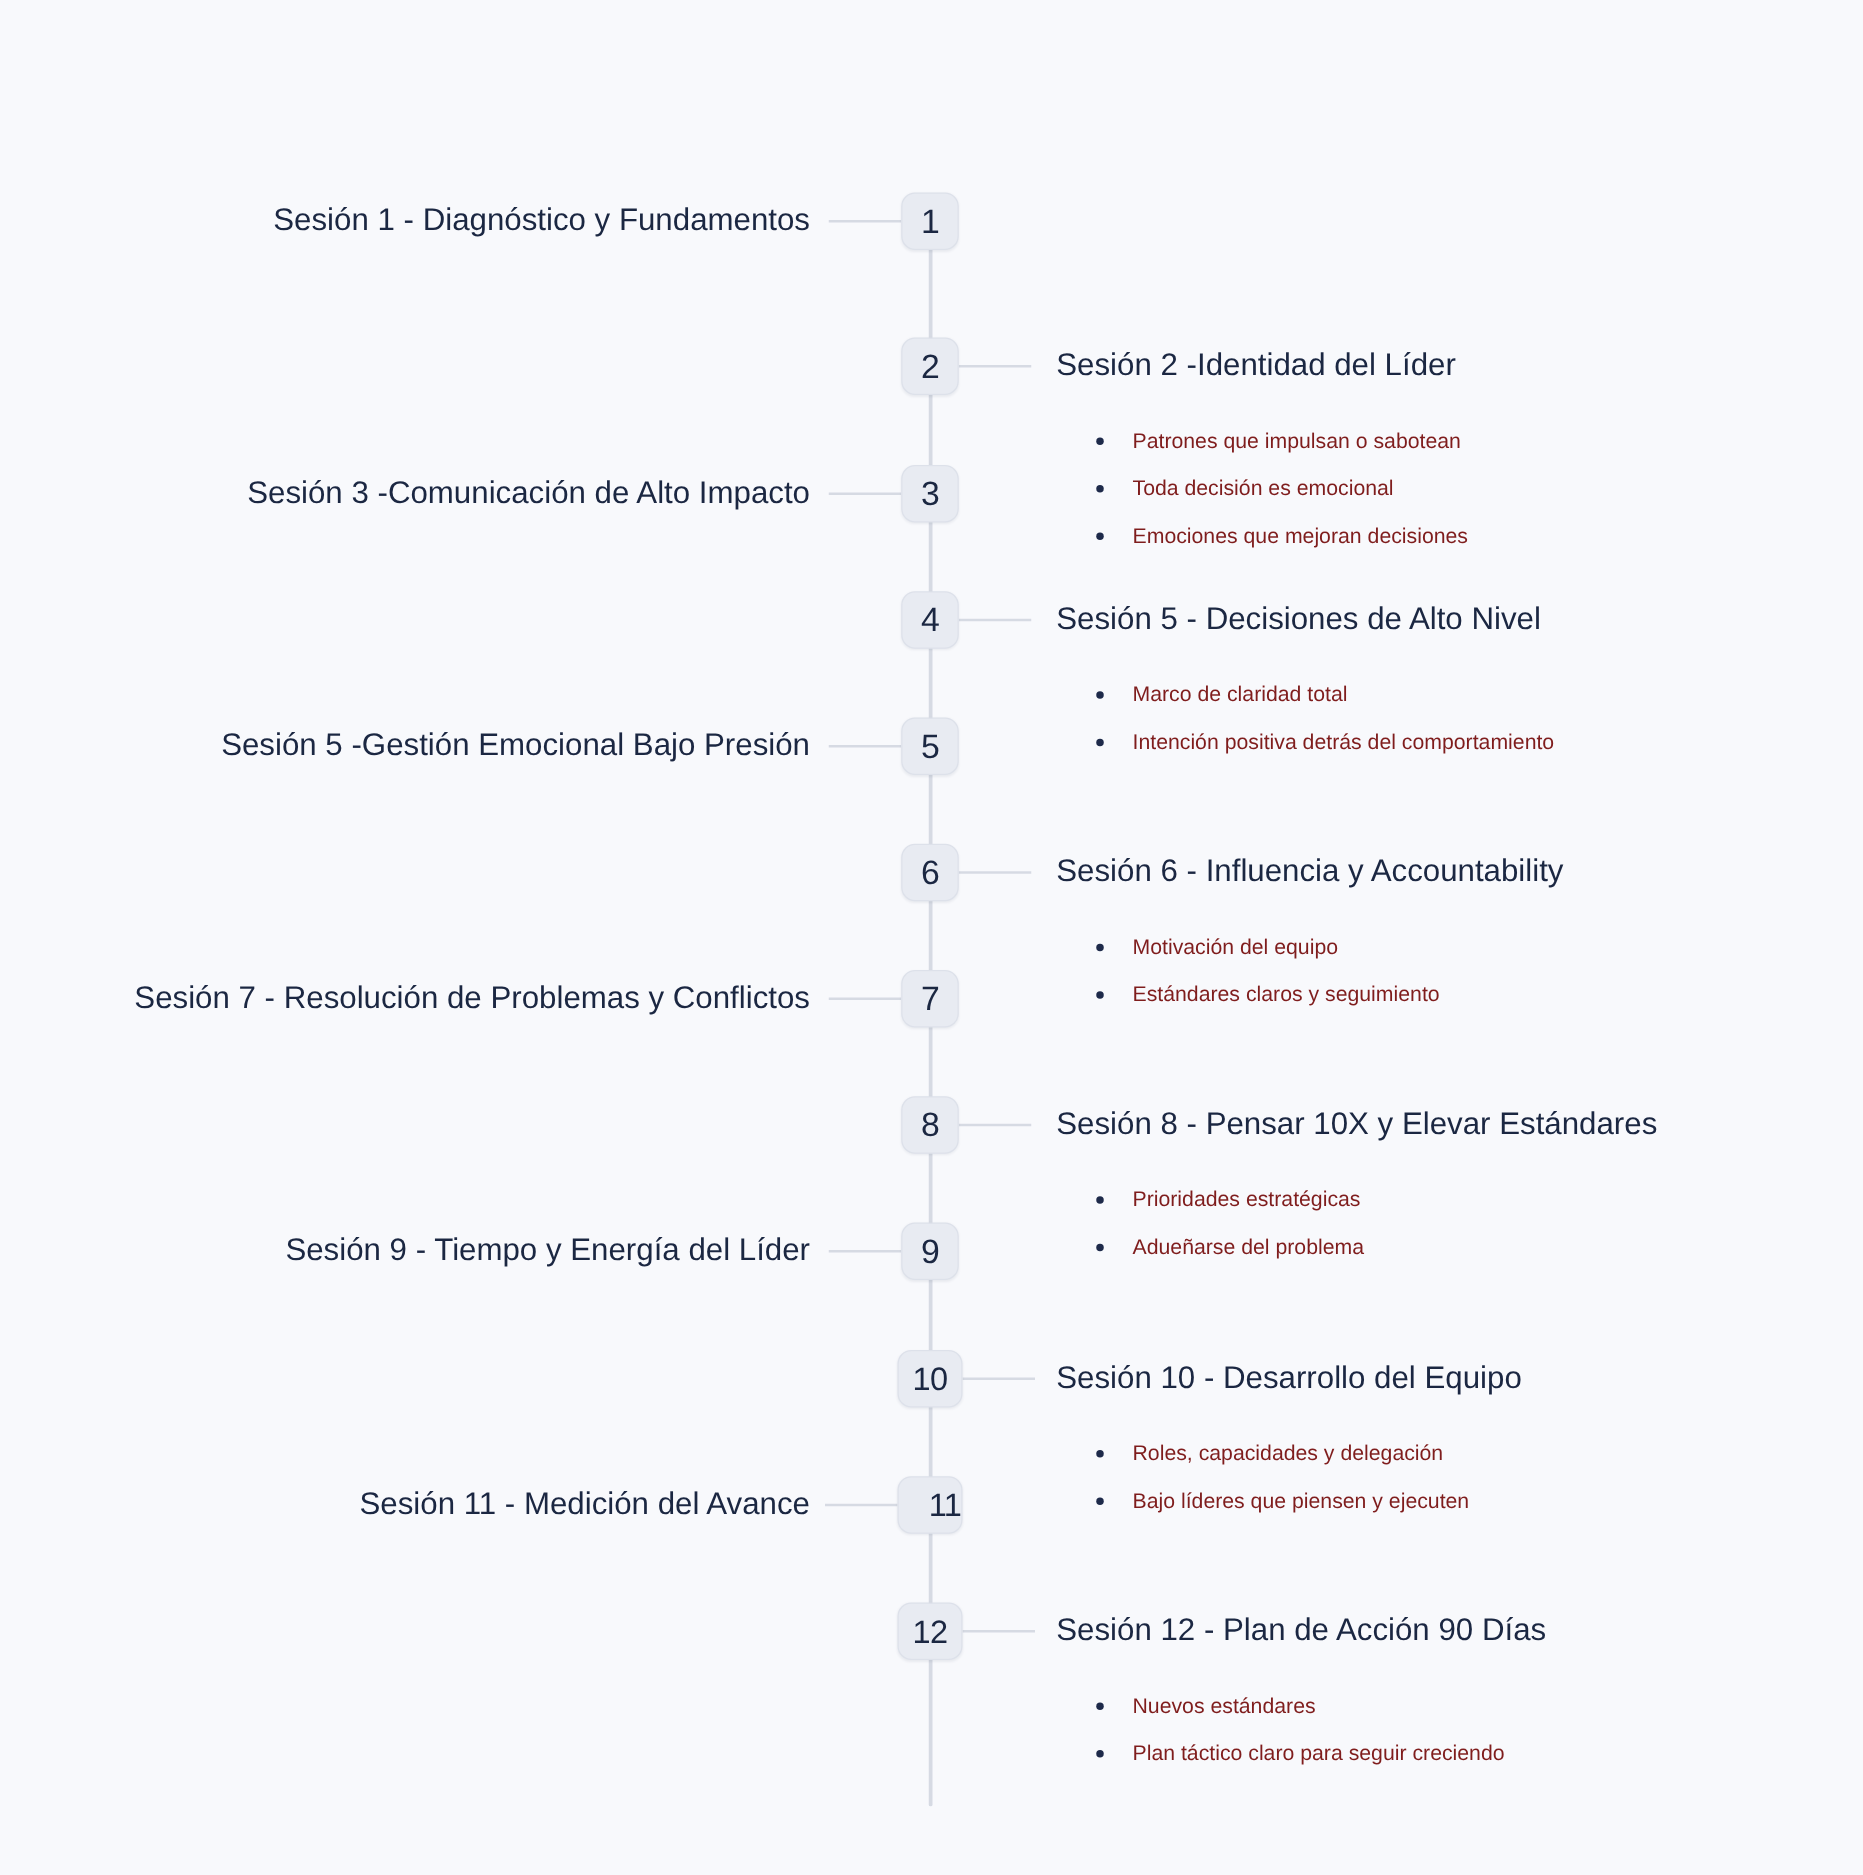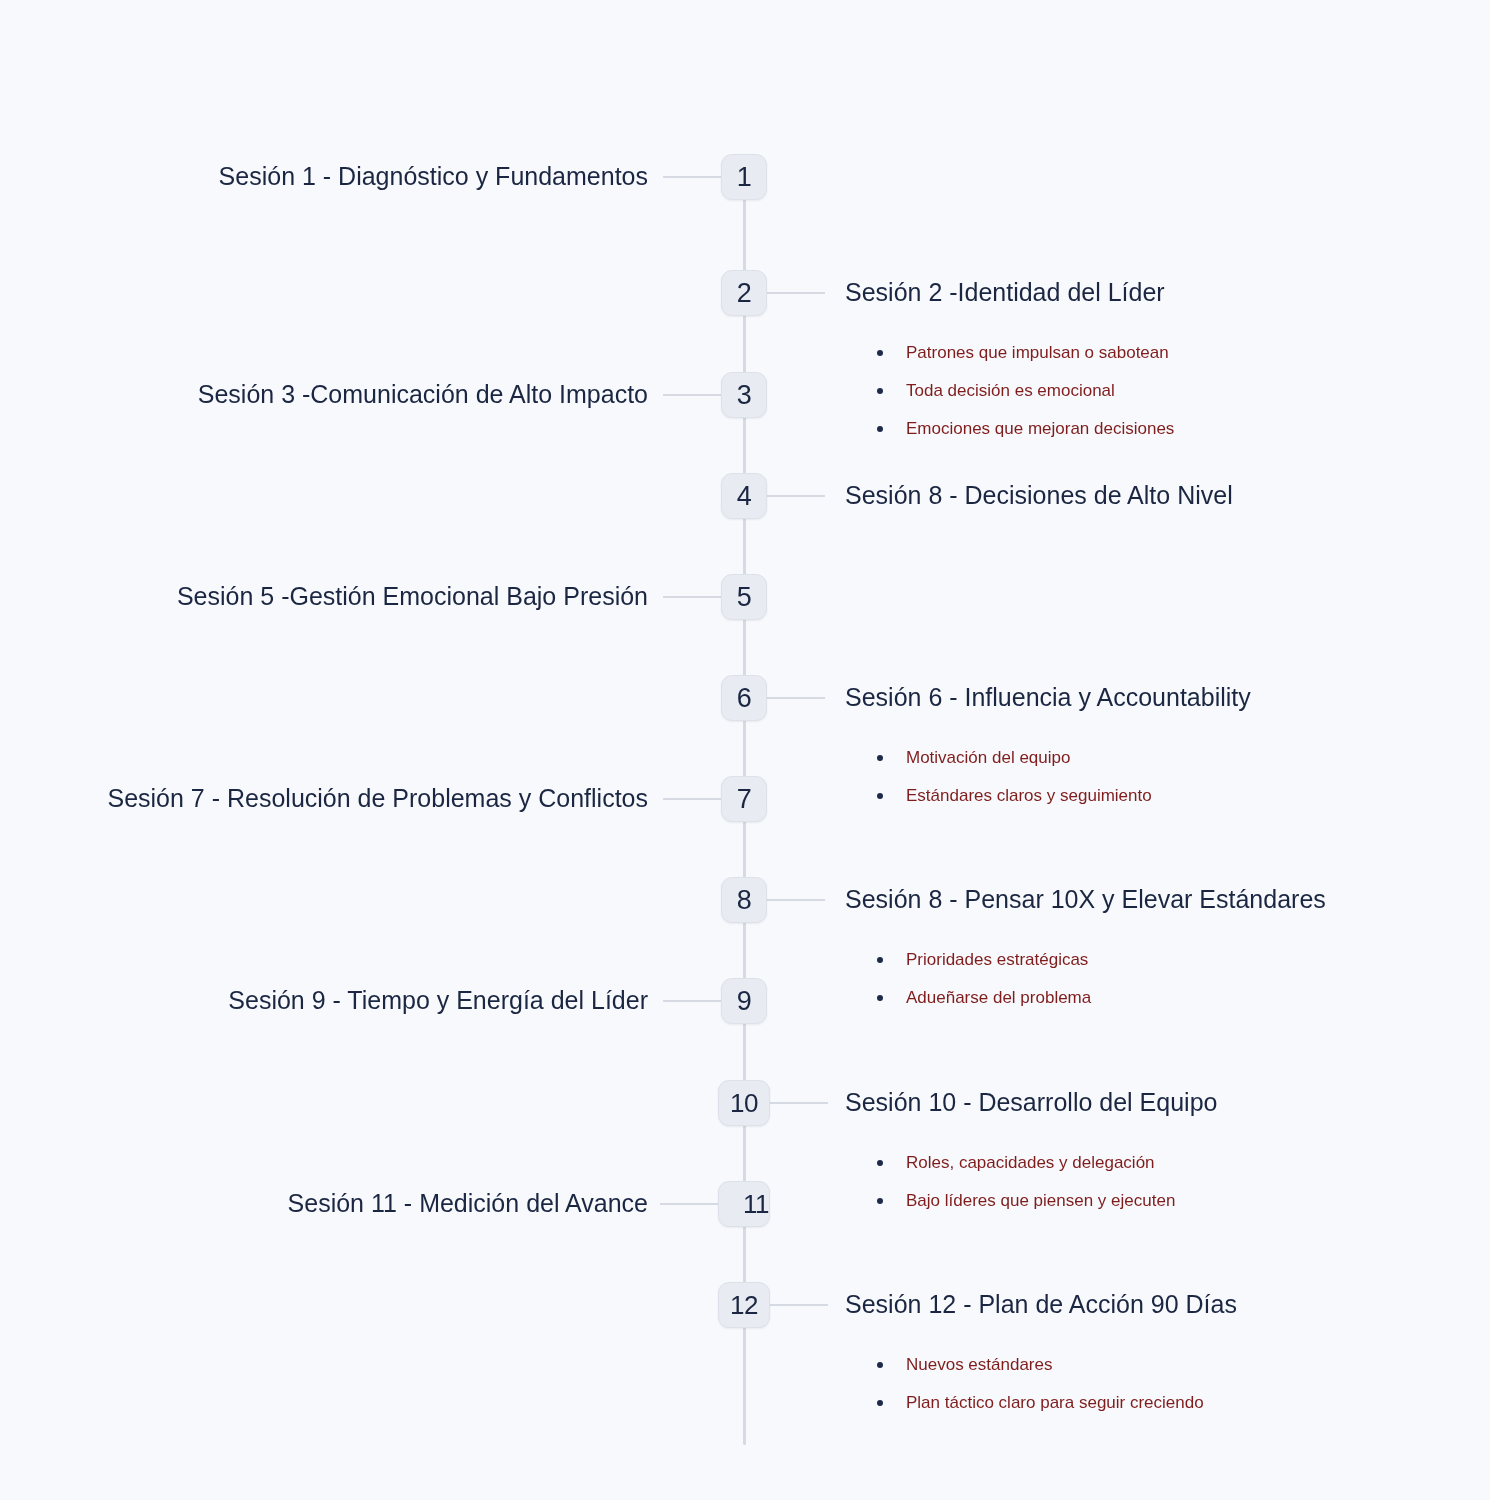--- a/index.html
+++ b/index.html
@@ -202,21 +202,25 @@
       </div>
       <div class="session left" style="top: 382px;">
         <div class="session-title">Sesión 3 -Comunicación de Alto Impacto</div>
         <ul class="bullets">
           <li>Conversaciones clave</li>
           <li>Reducción de drama</li>
           <li>Dolor vs placer en la conducta</li>
         </ul>
       </div>
       <div class="session right" style="top: 483px;">
-        <div class="session-title">Sesión 8 - Decisiones de Alto Nivel</div>
+        <div class="session-title">Sesión 5 - Decisiones de Alto Nivel</div>
+        <ul class="bullets">
+          <li>Marco de claridad total</li>
+          <li>Intención positiva detrás del comportamiento</li>
+        </ul>
       </div>
       <div class="session left" style="top: 584px;">
         <div class="session-title">Sesión 5 -Gestión Emocional Bajo Presión</div>
         <ul class="bullets">
           <li>Regulación emocional</li>
           <li>Cuatro niveles de desarrollo emocional y espiritual</li>
         </ul>
       </div>
       <div class="session right" style="top: 685px;">
         <div class="session-title">Sesión 6 - Influencia y Accountability</div>

